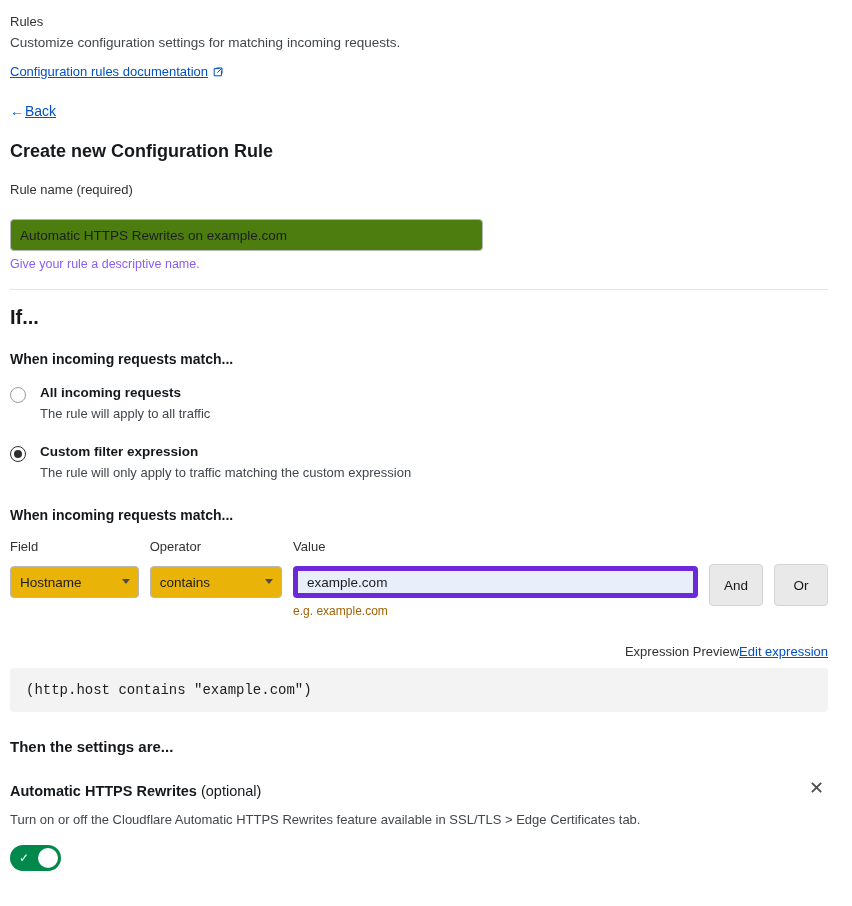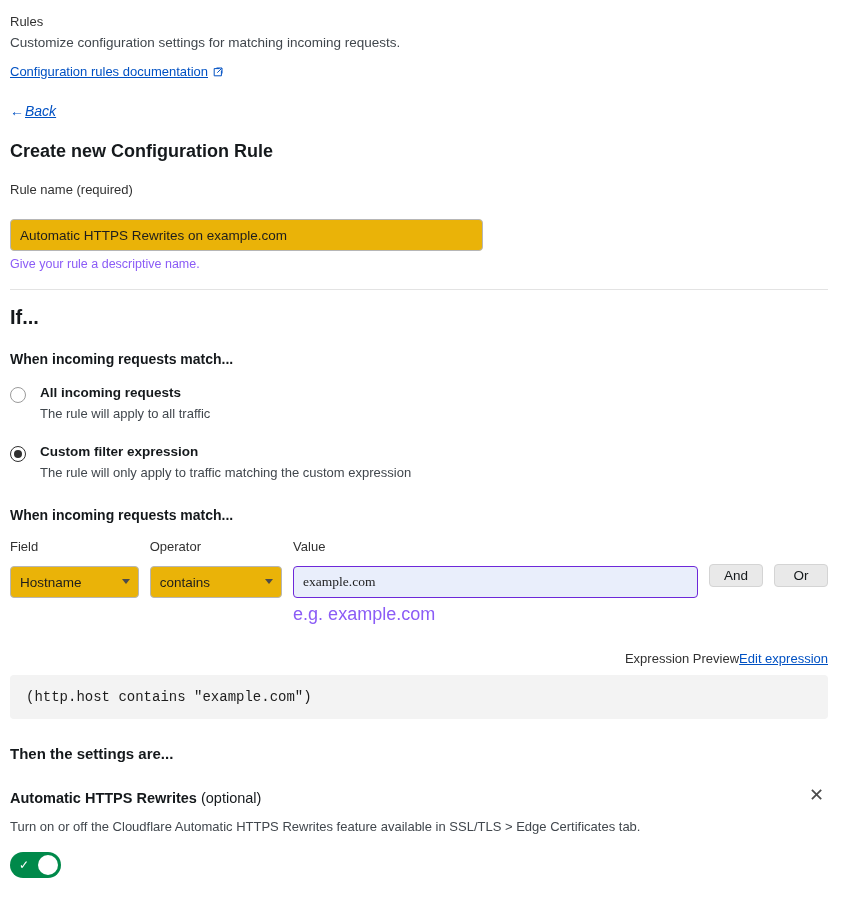--- a/index.html
+++ b/index.html
@@ -56,21 +56,20 @@
     display: inline-block;
     cursor: pointer;
   }
   .back-link .arrow {
     text-decoration: none;
     color: #0051c3;
     margin-right: 1px;
   }
   .back-link .label {
     text-decoration: underline;
-    font-style: italic;
   }
   h2.section-title {
     font-size: 18px;
     font-weight: bold;
     margin: 0 0 20px 0;
     color: #15191c;
   }
   .field-label {
     font-size: 13px;
     color: #313131;
@@ -78,21 +77,21 @@
   }
   .text-input {
     width: 473px;
     height: 32px;
     border: 1px solid #b6b6b6;
     border-radius: 4px;
     padding: 4px 9px;
     font-size: 13.5px;
     color: #1d1d1d;
     font-family: "Liberation Sans", sans-serif;
-    background: #eab308;
+    background: #4d7c0f;
     outline: none;
   }
   .help-text {
     font-size: 12.5px;
     color: #8b5cf6;
     margin-top: 6px;
   }
   .divider {
     border: 0;
     border-top: 1px solid #e3e3e3;
@@ -185,36 +184,36 @@
     border-right: 4.5px solid transparent;
     border-top: 5px solid #4b4b4b;
     pointer-events: none;
   }
   .field-col { width: 136px; }
   .operator-col { width: 140px; }
   .value-col { width: 428px; }
   .value-input {
     width: 100%;
     height: 32px;
-    border: 1px solid #6d28d9;
+    border: 5px solid #6d28d9;
     border-radius: 4px;
     background: #e9eefb;
     padding: 4px 9px;
     font-size: 13.5px;
     color: #1d1d1d;
-    font-family: Liberation Serif, serif;
+    font-family: Liberation Sans, sans-serif;
     outline: none;
   }
   .value-help {
-    font-size: 18px;
-    color: #8b5cf6;
+    font-size: 12px;
+    color: #a16207;
     margin-top: 6px;
   }
   .btn-gray {
-    height: 23px;
+    height: 42px;
     min-width: 54px;
     padding: 0 14px;
     border: 1px solid #d4d4d4;
     border-radius: 4px;
     background: #e9e9e9;
     font-size: 13.5px;
     color: #15191c;
     cursor: pointer;
     font-family: "Liberation Sans", sans-serif;
   }

